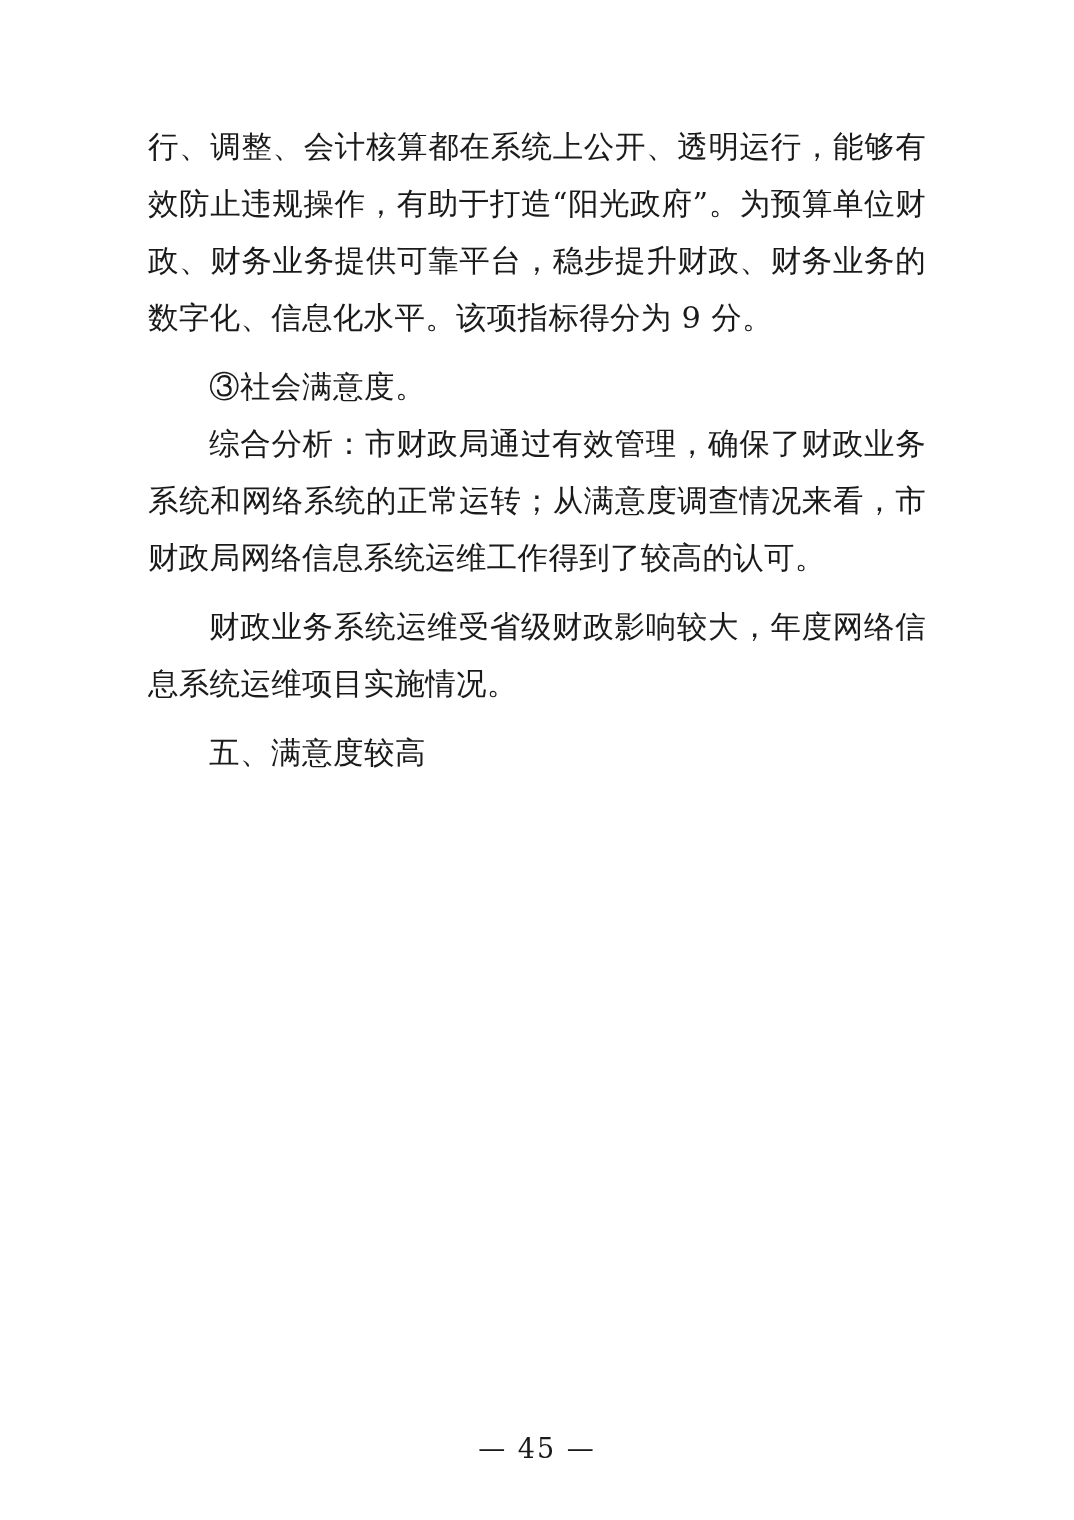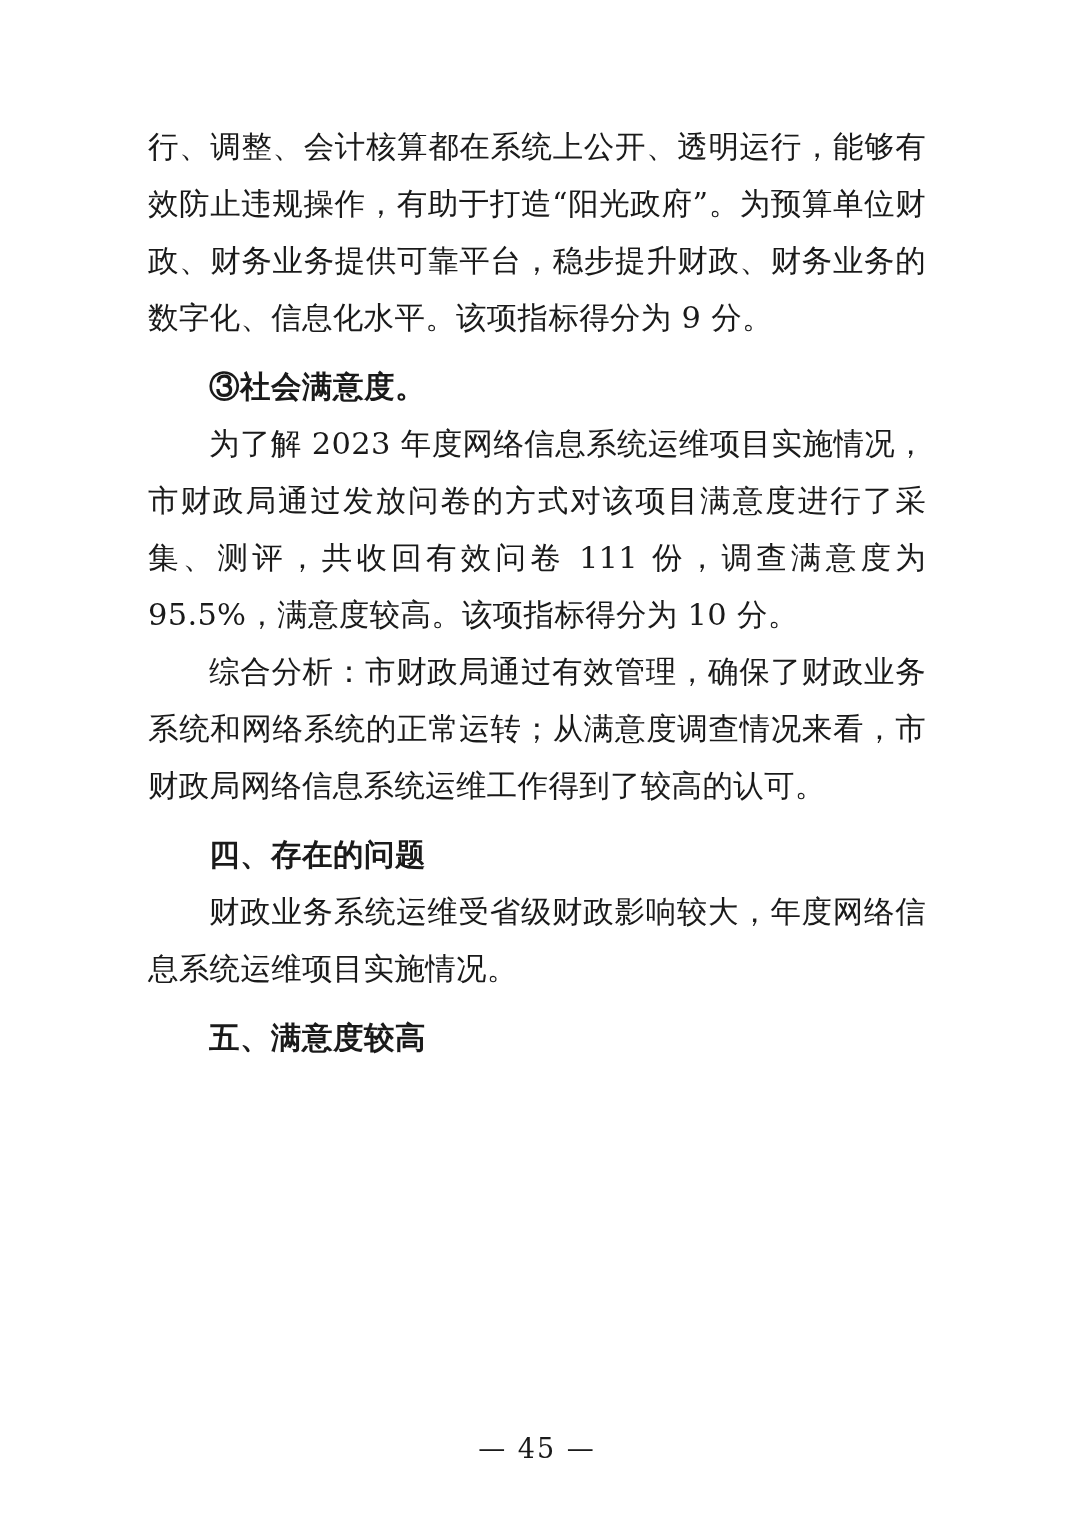--- a/index.html
+++ b/index.html
@@ -34,21 +34,21 @@
   }
   .para {
     text-indent: 61px;
   }
   .nofirst {
     text-indent: 0;
   }
   .heading {
     font-size: 30.5px;
     line-height: 57px;
-    font-weight: 700;
+    font-weight: 400;
     text-indent: 61px;
     margin: 0;
     letter-spacing: 0.5px;
   }
   .spacer-sm {
     height: 12px;
   }
   .footer {
     position: absolute;
     left: 0;
@@ -64,27 +64,25 @@
 <body>
 
 <div class="page">
 
   <p class="body-text nofirst">行、调整、会计核算都在系统上公开、透明运行，能够有效防止违规操作，有助于打造“阳光政府”。为预算单位财政、财务业务提供可靠平台，稳步提升财政、财务业务的数字化、信息化水平。该项指标得分为 9 分。</p>
 
   <div class="spacer-sm"></div>
 
   <p class="heading">③社会满意度。</p>
 
-  <p class="body-text para">为了解 2023 年度网络信息系统运维项目实施情况，市财政局通过发放问卷的方式对该项目满意度进行了采集、测评，共收回有效问卷 111 份，调查满意度为 95.5%，满意度较高。该项指标得分为 10 分。</p>
 
   <p class="body-text para">综合分析：市财政局通过有效管理，确保了财政业务系统和网络系统的正常运转；从满意度调查情况来看，市财政局网络信息系统运维工作得到了较高的认可。</p>
 
   <div class="spacer-sm"></div>
 
-  <p class="heading">四、存在的问题</p>
 
   <p class="body-text para">财政业务系统运维受省级财政影响较大，年度网络信息系统运维项目实施情况。</p>
 
   <div class="spacer-sm"></div>
 
   <p class="heading">五、满意度较高</p>
 
 
   <div class="footer">— 45 —</div>
 </div>

